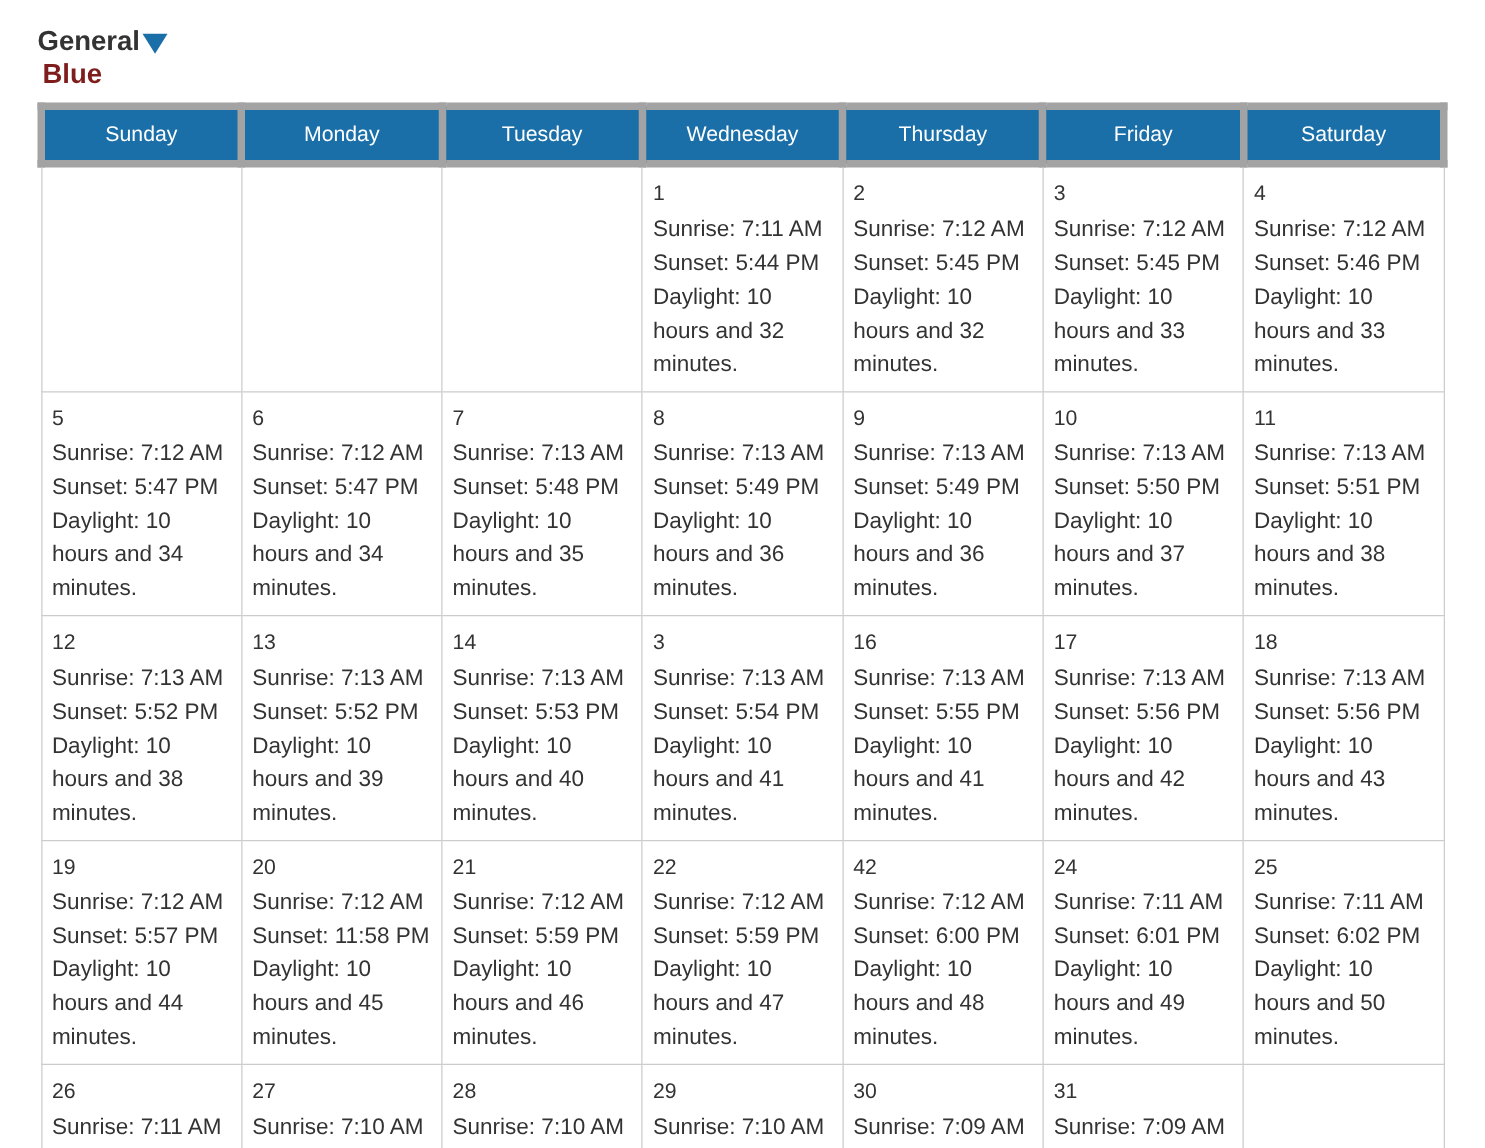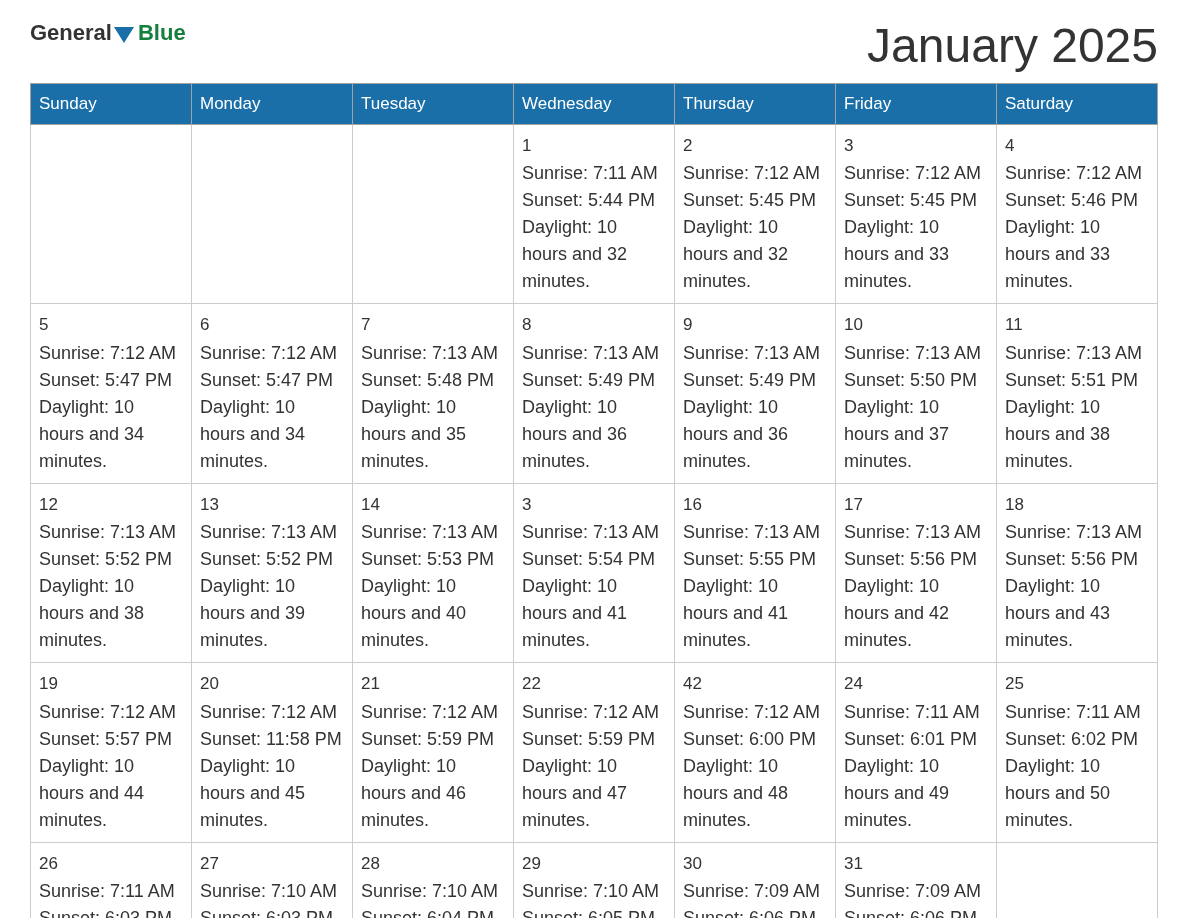--- a/index.html
+++ b/index.html
@@ -18,21 +18,21 @@
       margin-bottom: 10px;
     }
     .logo-text-general {
       font-size: 22px;
       font-weight: bold;
       color: #333;
     }
     .logo-text-blue {
       font-size: 22px;
       font-weight: bold;
-      color: #15803d;
+      color: #7f1d1d;
     }
     .logo-triangle {
       width: 0;
       height: 0;
       border-left: 10px solid transparent;
       border-right: 10px solid transparent;
       border-top: 16px solid #1a6fa8;
       margin-left: 2px;
       margin-top: 4px;
     }
@@ -53,22 +53,22 @@
       width: 100%;
       border-collapse: collapse;
       margin-top: 8px;
     }
     .calendar-table thead th {
       background-color: #1a6fa8;
       color: #fff;
       padding: 10px 8px;
       font-size: 17px;
       font-weight: normal;
-      text-align: left;
-      border: 1px solid #a3a3a3;
+      text-align: center;
+      border: 6px solid #a3a3a3;
     }
     .calendar-table tbody td {
       vertical-align: top;
       padding: 8px 8px;
       border: 1px solid #ccc;
       width: 14.28%;
       min-height: 90px;
       font-size: 13px;
       line-height: 1.5;
     }
@@ -81,21 +81,21 @@
     .day-info {
       font-size: 18px;
       color: #333;
       line-height: 1.5;
     }
     .empty-cell {
       background: #fff;
     }
     .logo-wrapper {
       display: flex;
-      flex-direction: row;
+      flex-direction: column;
       align-items: flex-start;
     }
     .logo-line1 {
       display: flex;
       align-items: center;
     }
     .logo-line2 {
       display: flex;
       align-items: center;
       margin-left: 4px;
@@ -108,21 +108,20 @@
   <div class="logo-wrapper">
     <div class="logo-line1">
       <span class="logo-text-general">General</span>
       <div class="logo-triangle"></div>
     </div>
     <div class="logo-line2">
       <span class="logo-text-blue">Blue</span>
     </div>
   </div>
   <div class="title-area">
-    <div class="calendar-title">January 2025</div>
   </div>
 </div>
 
 <table class="calendar-table">
   <thead>
     <tr>
     <th>Sunday</th>
         <th>Monday</th>
         <th>Tuesday</th>
         <th>Wednesday</th>

